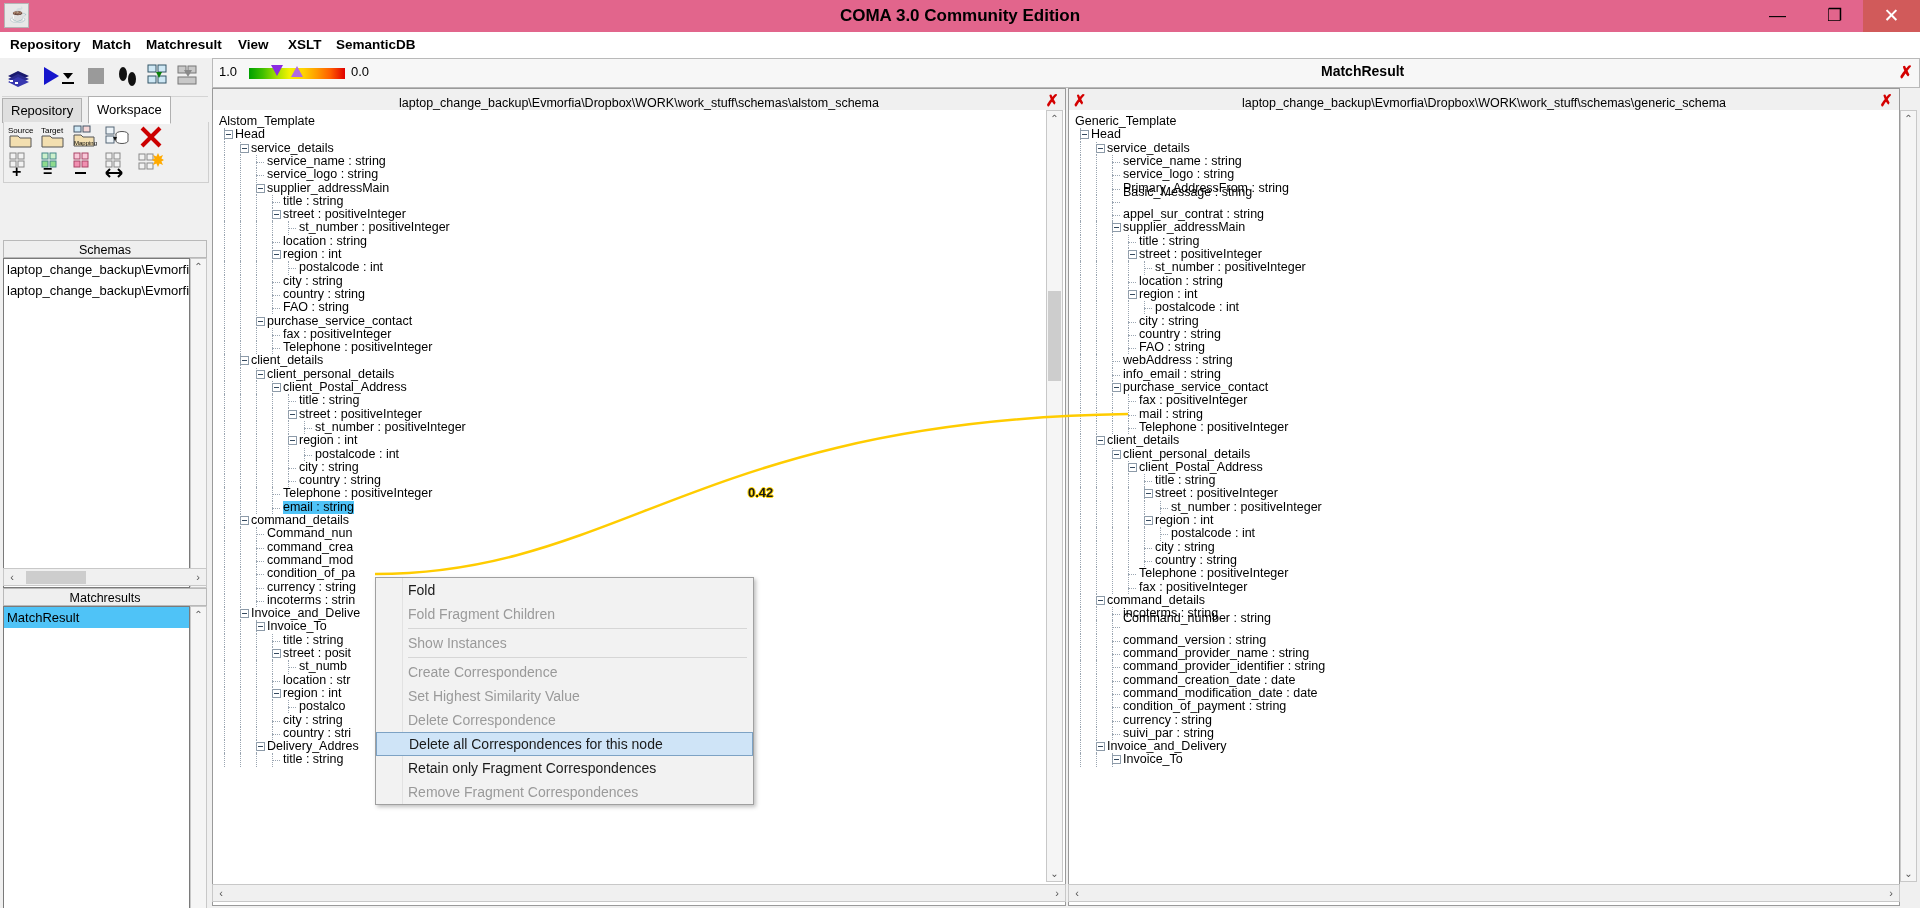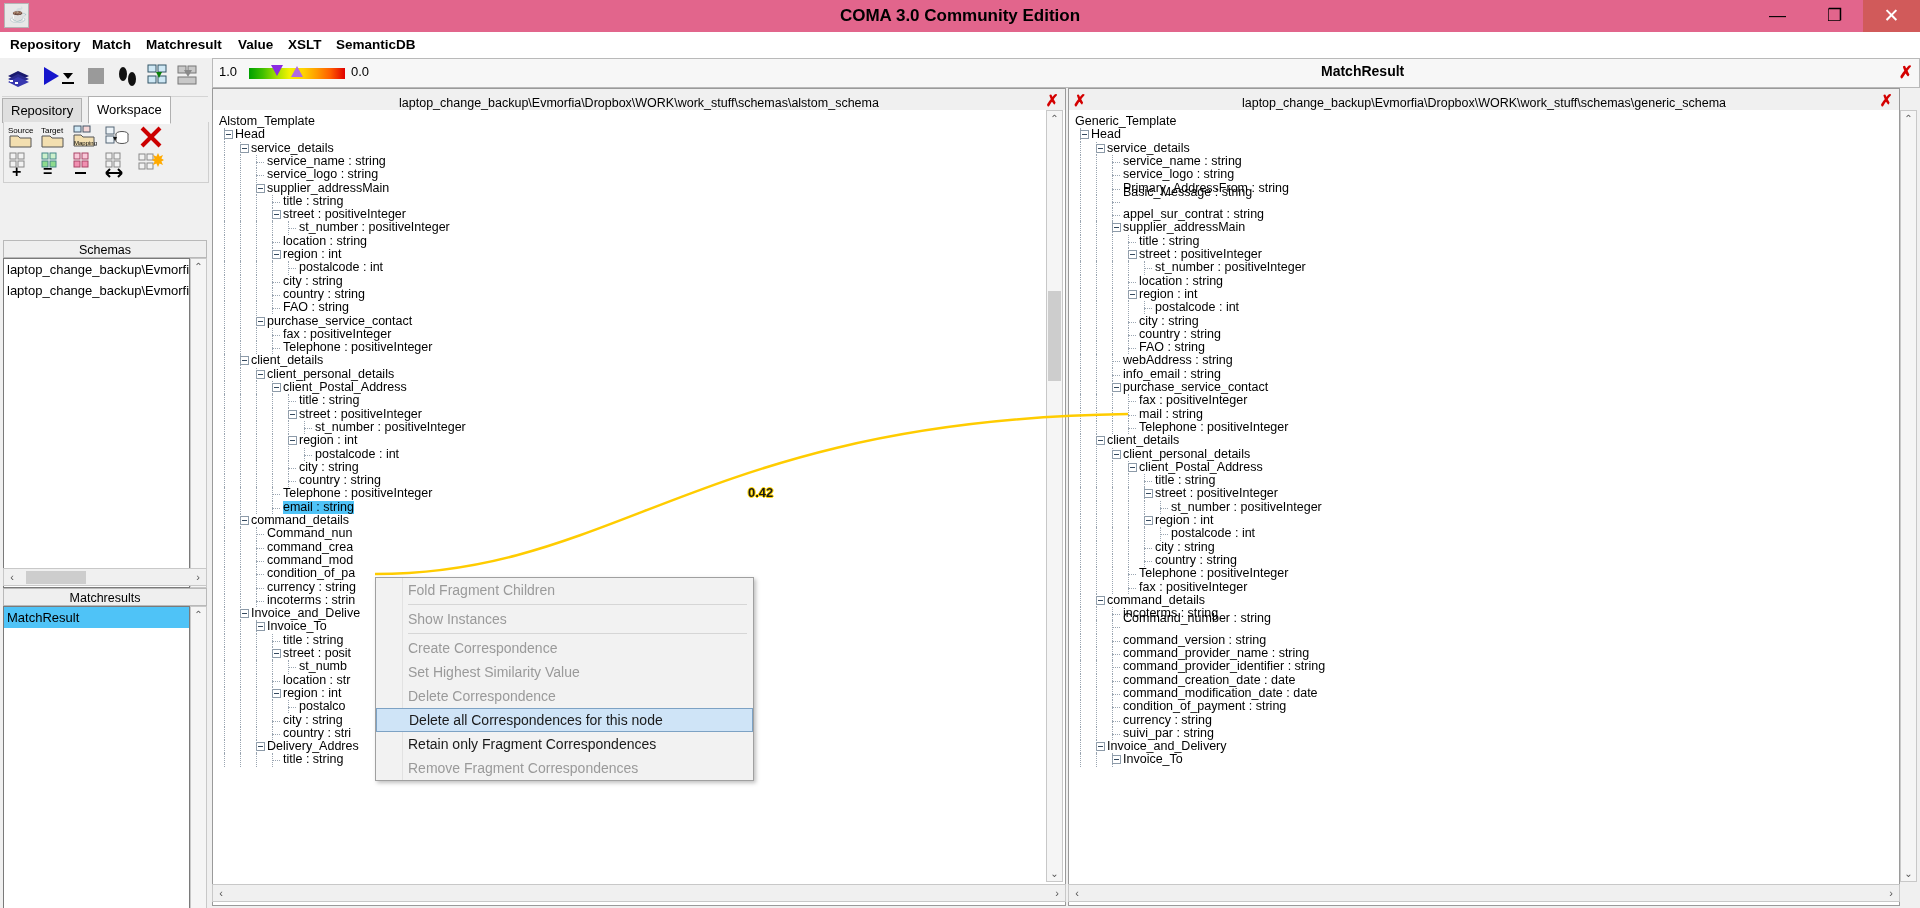--- a/index.html
+++ b/index.html
@@ -122,21 +122,21 @@
     <div class="tb-title">COMA 3.0 Community Edition</div>
     <div class="wbtn min">—</div>
     <div class="wbtn max">❐</div>
     <div class="wbtn close">✕</div>
   </div>
 
   <div class="menubar">
     <div class="mi" style="left:4px">Repository</div>
     <div class="mi" style="left:86px">Match</div>
     <div class="mi" style="left:140px">Matchresult</div>
-    <div class="mi" style="left:232px">Value</div>
+    <div class="mi" style="left:232px">View</div>
     <div class="mi" style="left:282px">XSLT</div>
     <div class="mi" style="left:330px">SemanticDB</div>
     <div class="info-lbl">Info</div>
   </div>
 
   <div class="leftdock">
 
     <div class="toolrow">
       <div class="tbtn" style="left:2px">
         <svg width="28" height="28" viewBox="0 0 28 28">
@@ -895,20 +895,21 @@
     <div class="arrow" style="right:0">›</div>
   </div>
 
   <svg class="links" width="1920" height="908">
     <path d="M 375 574 C 620 574, 700 420, 1128 414" stroke="#ffcc00" stroke-width="2.5" fill="none"></path>
   </svg>
   <div class="simlbl" style="left:748px;top:485px">0.42</div>
 
   <div class="ctxmenu" id="ctxmenu" style="left:375px;top:577px;width:377px">
     <div class="gutter"></div>
+  <div class="ctxitem">Fold</div>
       <div class="ctxitem disabled">Fold Fragment Children</div>
       <div class="ctxsep"></div>
       <div class="ctxitem disabled">Show Instances</div>
       <div class="ctxsep"></div>
       <div class="ctxitem disabled">Create Correspondence</div>
       <div class="ctxitem disabled">Set Highest Similarity Value</div>
       <div class="ctxitem disabled">Delete Correspondence</div>
       <div class="ctxitem hl">Delete all Correspondences for this node</div>
       <div class="ctxitem">Retain only Fragment Correspondences</div>
       <div class="ctxitem disabled">Remove Fragment Correspondences</div>

